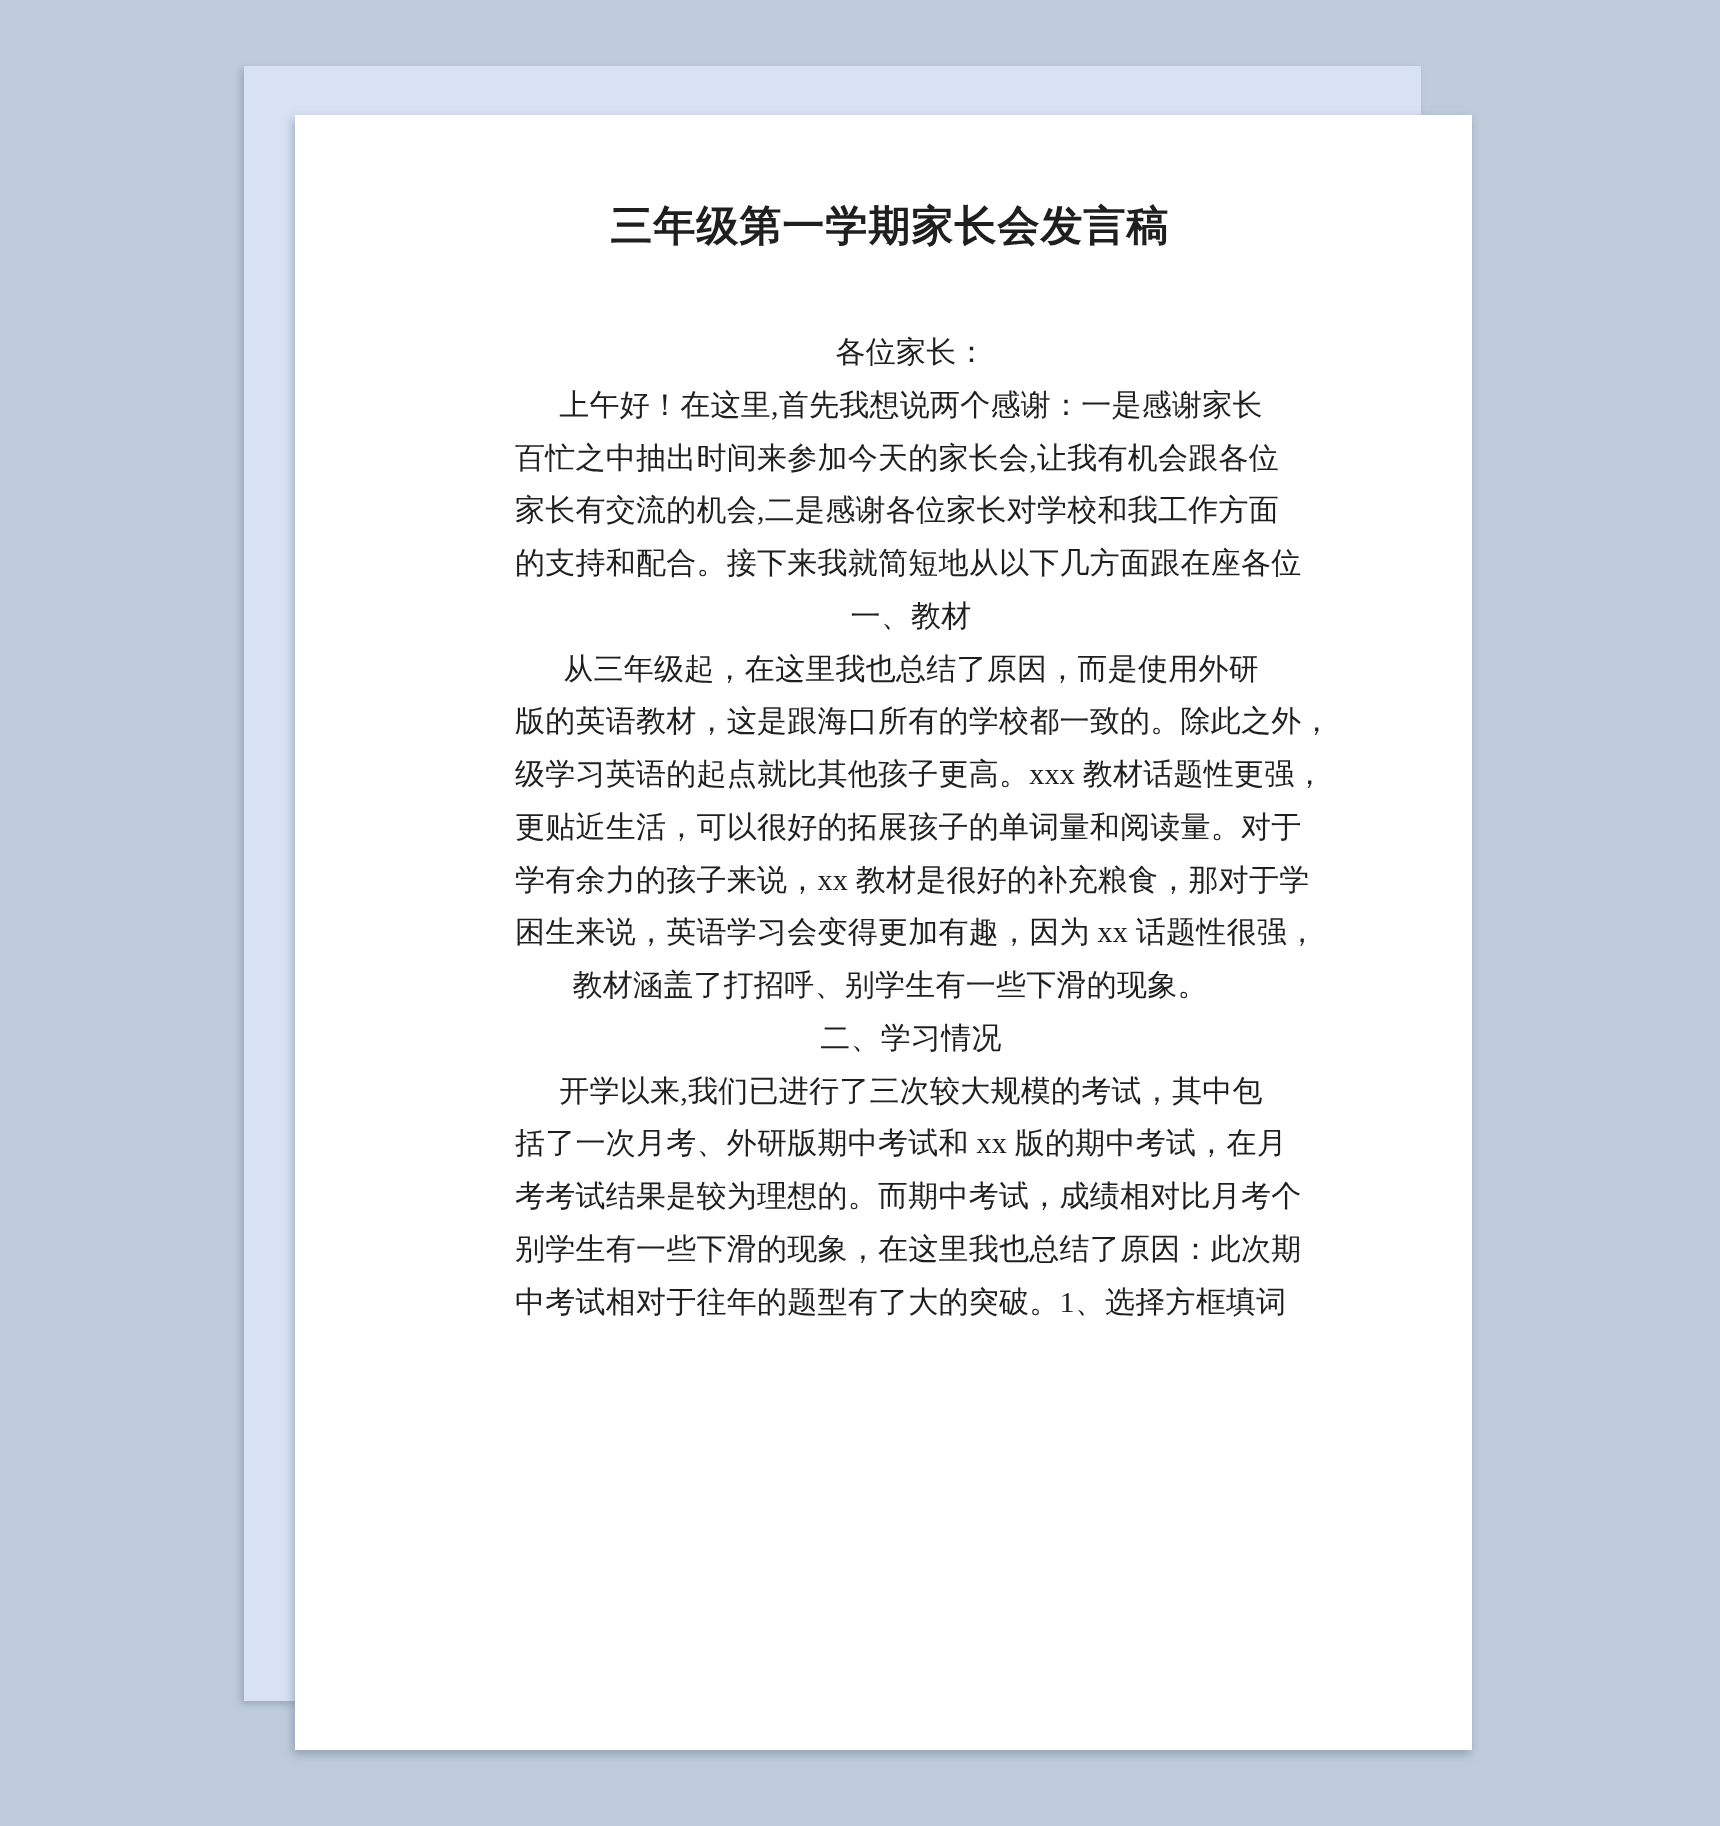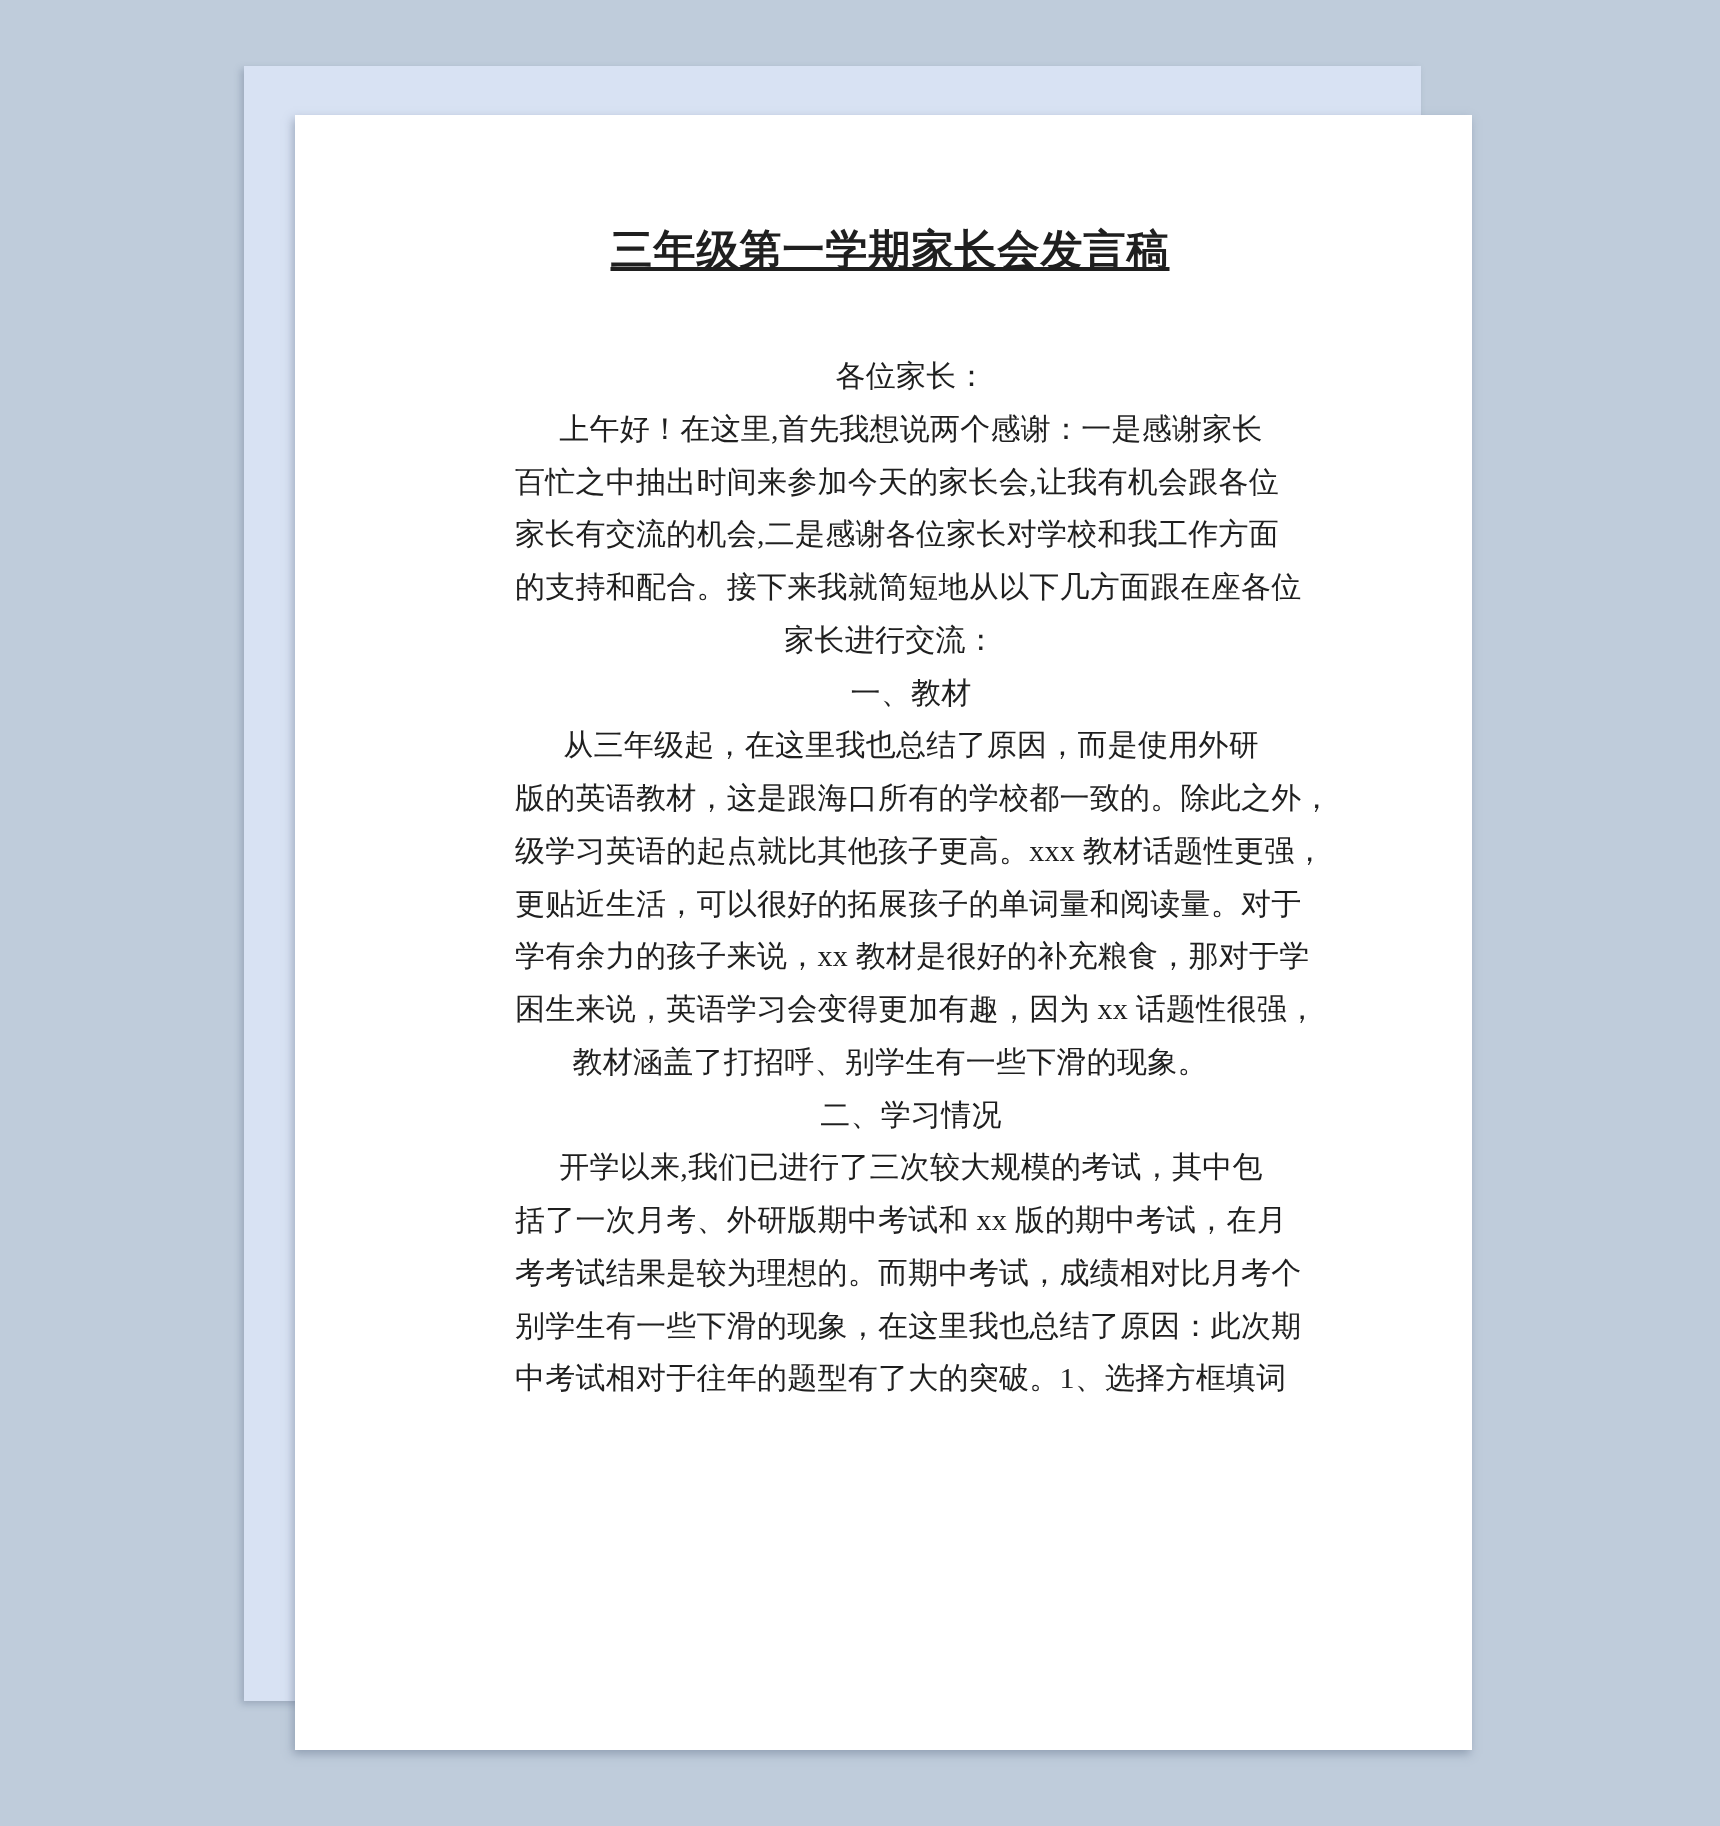--- a/index.html
+++ b/index.html
@@ -31,28 +31,27 @@
     overflow: hidden;
   }
   .content {
     position: absolute;
     left: 220px;
     top: 0;
     width: 750px;
   }
   .title {
     margin: 0;
-    padding-top: 108px;
+    padding-top: 84px;
     font-size: 42px;
     line-height: 55px;
     font-weight: bold;
     text-align: center;
     letter-spacing: 1px;
     color: var(--ink, #1f1f1f);
-    text-decoration: underline;
   }
   .body-text {
     margin-top: 72px;
     font-size: 30px;
     line-height: 52.75px;
     letter-spacing: 0.25px;
     color: var(--ink, #1f1f1f);
   }
   .line {
     white-space: pre;
@@ -69,21 +68,20 @@
 
 <div class="paper">
   <div class="content">
     <h1 class="title">三年级第一学期家长会发言稿</h1>
     <div class="body-text">
         <div class="line indent">各位家长：</div>
         <div class="line indent">上午好！在这里,首先我想说两个感谢：一是感谢家长</div>
         <div class="line">百忙之中抽出时间来参加今天的家长会,让我有机会跟各位</div>
         <div class="line">家长有交流的机会,二是感谢各位家长对学校和我工作方面</div>
         <div class="line">的支持和配合。接下来我就简短地从以下几方面跟在座各位</div>
-        <div class="line">家长进行交流：</div>
         <div class="line indent">一、教材</div>
         <div class="line indent">从三年级起，在这里我也总结了原因，而是使用外研</div>
         <div class="line">版的英语教材，这是跟海口所有的学校都一致的。除此之外，</div>
         <div class="line">级学习英语的起点就比其他孩子更高。xxx 教材话题性更强，</div>
         <div class="line">更贴近生活，可以很好的拓展孩子的单词量和阅读量。对于</div>
         <div class="line">学有余力的孩子来说，xx 教材是很好的补充粮食，那对于学</div>
         <div class="line">困生来说，英语学习会变得更加有趣，因为 xx 话题性很强，</div>
         <div class="line">教材涵盖了打招呼、别学生有一些下滑的现象。</div>
         <div class="line indent">二、学习情况</div>
         <div class="line indent">开学以来,我们已进行了三次较大规模的考试，其中包</div>

